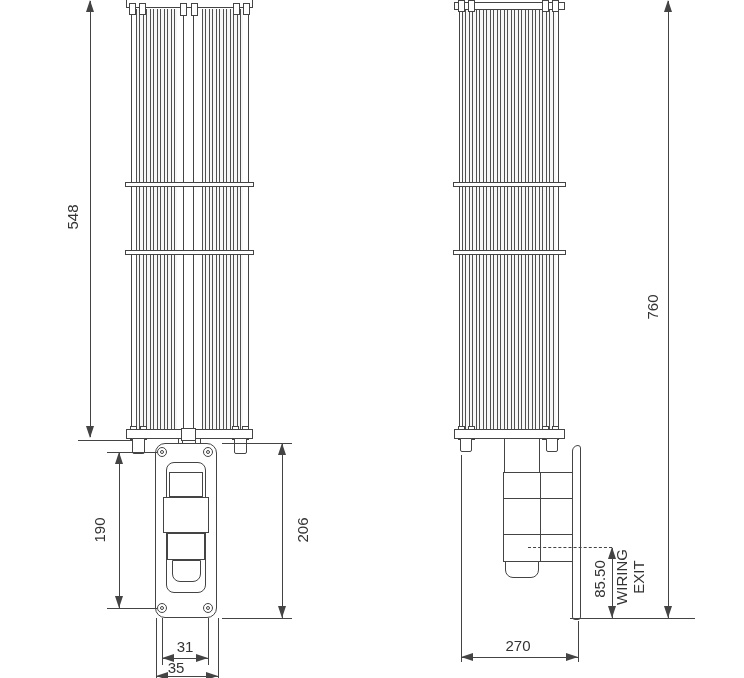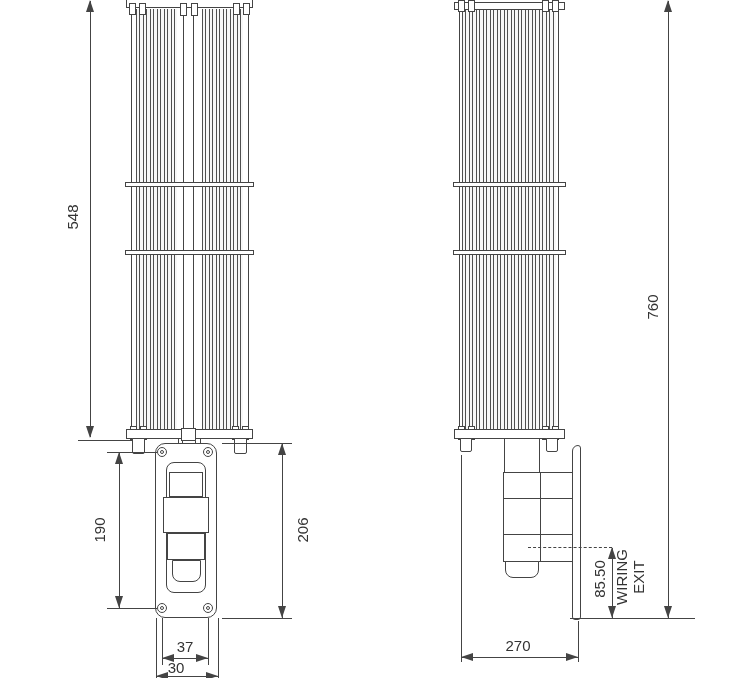--- a/index.html
+++ b/index.html
@@ -106,30 +106,30 @@
     <div class="lh" style="left:222px;top:618px;width:70px;"></div>
     <div class="vlbl" style="left:280px;top:522px;width:46px;">206</div>
   </div>
 
   <div>
     <div class="lv" style="left:162px;top:618px;height:47px;"></div>
     <div class="lv" style="left:208px;top:618px;height:47px;"></div>
     <div class="lh" style="left:162px;top:658px;width:46px;"></div>
     <div class="arr left" style="left:162px;top:654px;"></div>
     <div class="arr right" style="left:196px;top:654px;"></div>
-    <div class="lbl" style="left:171px;top:639px;width:28px;">37</div>
+    <div class="lbl" style="left:171px;top:639px;width:28px;">31</div>
   </div>
 
   <div>
     <div class="lv" style="left:156px;top:618px;height:60px;"></div>
     <div class="lv" style="left:218px;top:618px;height:60px;"></div>
     <div class="lh" style="left:156px;top:676px;width:62px;"></div>
     <div class="arr left" style="left:156px;top:672px;"></div>
     <div class="arr right" style="left:206px;top:672px;"></div>
-    <div class="lbl" style="left:162px;top:660px;width:28px;">30</div>
+    <div class="lbl" style="left:162px;top:660px;width:28px;">35</div>
   </div>
 
   <div>
     <div class="lv" style="left:459px;top:9px;height:421px;"></div>
     <div class="lv" style="left:558px;top:9px;height:421px;"></div>
     <div class="rods" style="left:462px;top:9px;width:94px;height:420px;"></div>
 
     <div class="box" style="left:454px;top:2px;width:111px;height:8px;"></div>
     <div class="box" style="left:458px;top:0px;width:7px;height:12px;"></div>
     <div class="box" style="left:468px;top:0px;width:7px;height:12px;"></div>

